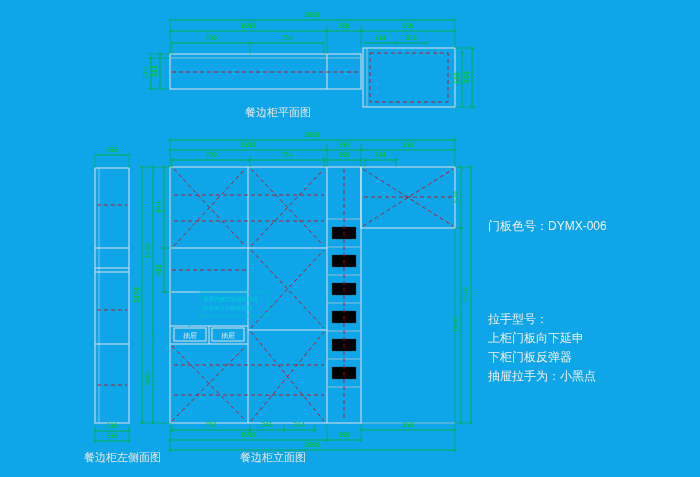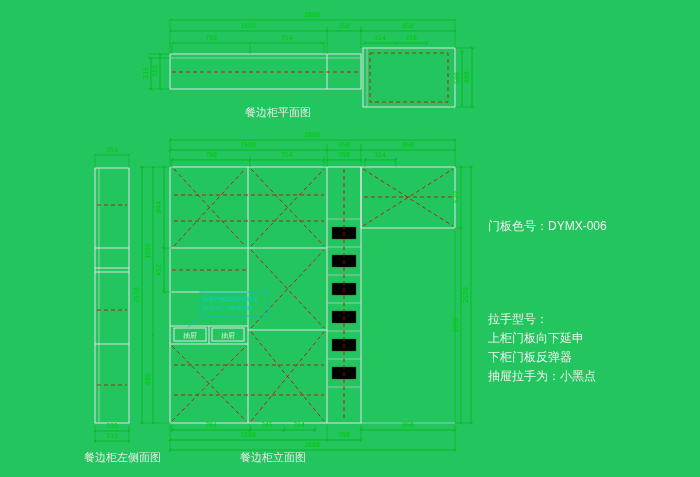--- a/index.html
+++ b/index.html
@@ -1,16 +1,16 @@
 <!DOCTYPE html>
 <html><head>
 <meta charset="utf-8">
 <style>
   html,body{margin:0;padding:0;background:#0b111d;}
-  #canvas{position:relative;width:700px;height:477px;background:#22c55e;overflow:hidden;
+  #canvas{position:relative;width:700px;height:477px;background:#0ea5e9;overflow:hidden;
           font-family:"Liberation Sans",sans-serif;}
   svg{display:block}
   .w  {stroke:#dfe3e8;stroke-width:1;fill:none}
   .wt {stroke:#c9ced6;stroke-width:.7;fill:none}
   .rd {stroke:#d40000;stroke-width:.8;fill:none;stroke-dasharray:4 3}
   .d  {stroke:#00b400;stroke-width:.7;fill:none}
   .e  {stroke:#00b400;stroke-width:.45;fill:none}
   .dt {fill:#00cc00;font:6.5px "DejaVu Sans Mono",monospace;text-anchor:middle}
   .cjk{fill:#e8e8e8;font:11px "Liberation Sans",sans-serif}
   .note{fill:#f0f0f0;font:12px "Liberation Sans",sans-serif}

